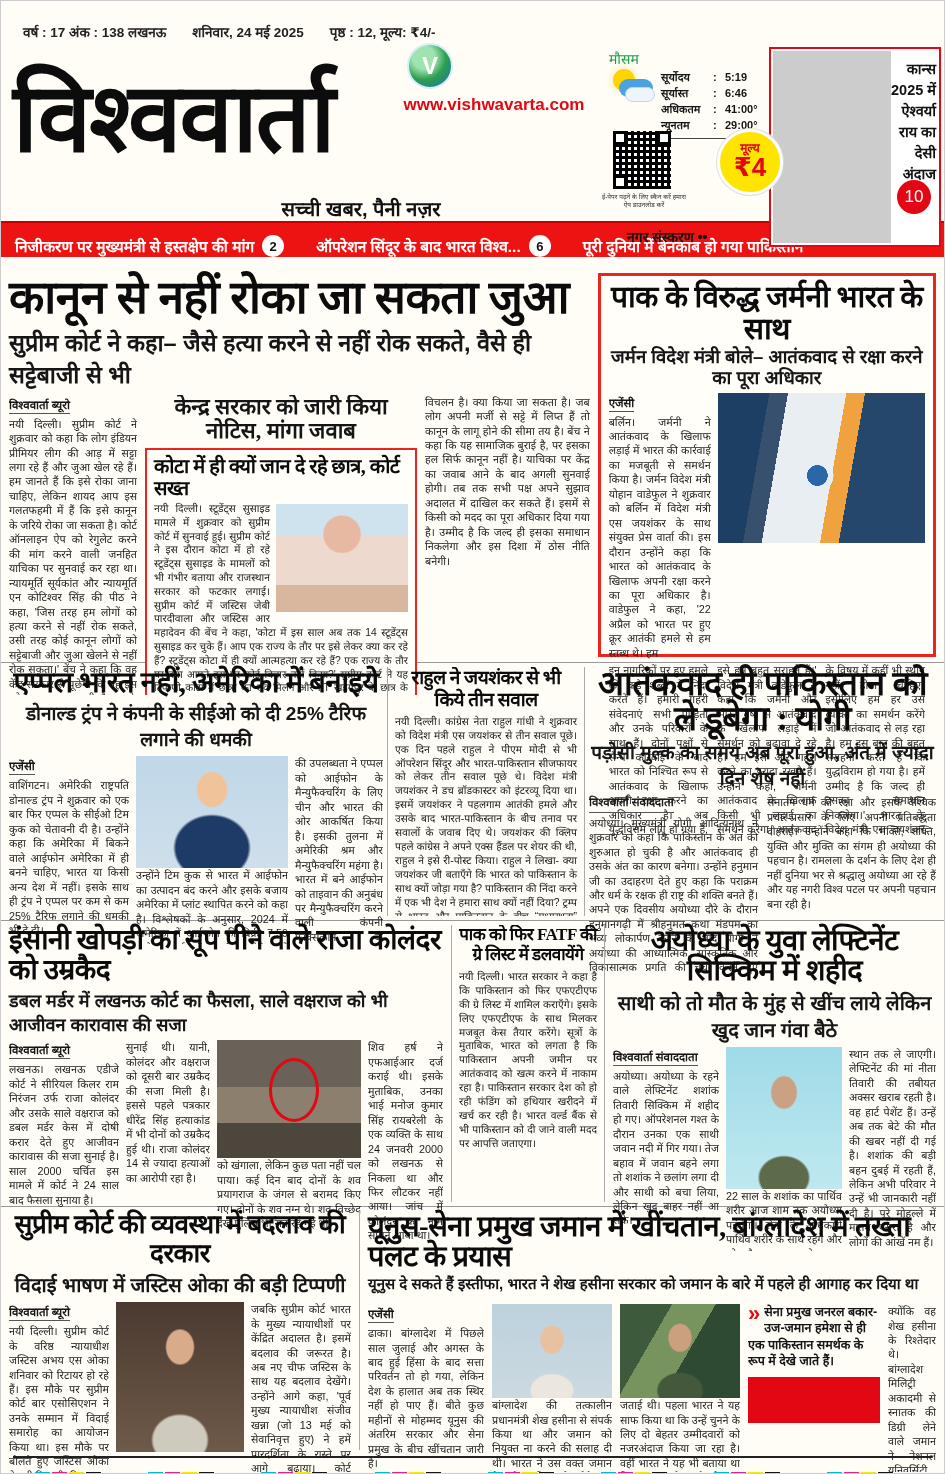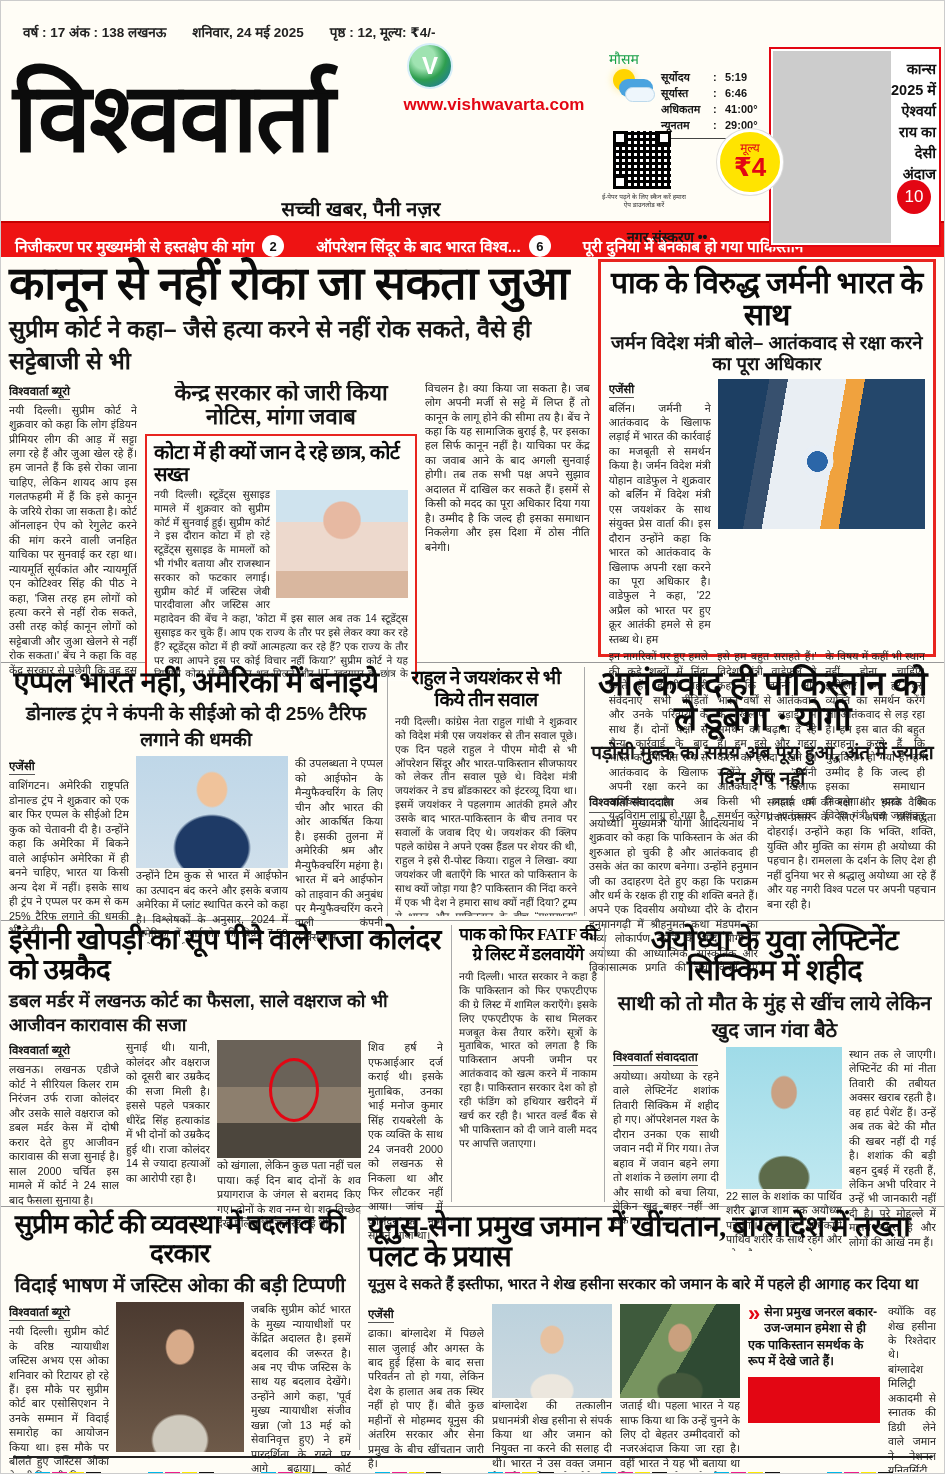--- a/index.html
+++ b/index.html
@@ -24,21 +24,21 @@
 .wrow{display:flex;font-size:11px;font-weight:bold;line-height:1.45}
 .wrow .wl{width:52px}.wrow .wc{width:12px}.wrow .wv{flex:1}
 .qr{position:absolute;left:612px;top:88px;width:58px;height:58px;background:
  repeating-linear-gradient(0deg,#000 0 3px,transparent 3px 6px),
  repeating-linear-gradient(90deg,#000 0 3px,#fff 3px 6px)}
 .qr i{position:absolute;width:14px;height:14px;border:3px solid #000;background:#fff}
 .qr i:nth-child(1){left:0;top:0}.qr i:nth-child(2){right:0;top:0}.qr i:nth-child(3){left:0;bottom:0}
 .qr-cap{position:absolute;left:600px;top:150px;width:86px;font-size:6.5px;text-align:center;color:#333;line-height:1.25}
 .edition{position:absolute;left:626px;top:184px;font-size:14px;font-weight:bold}
 .price-badge{position:absolute;left:716px;top:86px;width:66px;height:66px;border-radius:50%;background:#ffe400;border:3px solid #fff;box-shadow:0 0 0 1px #ddd;display:flex;flex-direction:column;align-items:center;justify-content:center;z-index:3}
-.price-badge .pl{color:#e30613;font-size:12px;font-weight:normal;line-height:1}
+.price-badge .pl{color:#e30613;font-size:12px;font-weight:bold;line-height:1}
 .price-badge .pv{color:#e30613;font-size:26px;font-weight:bold;line-height:1.05}
 .mh-photo-wrap{position:absolute;left:768px;top:4px;width:172px;height:200px;border:2px solid #e30613;background:#fff;z-index:1}
 .ph-aish{position:absolute;left:2px;top:2px;width:118px;height:192px;background:
  radial-gradient(42px 80px at 72% 30%,#6b4a33 0 45%,transparent 60%),
  radial-gradient(26px 26px at 58% 22%,#e8c2a8 0 60%,transparent 70%),
  linear-gradient(180deg,#f7e9ef 0%,#f2e3e6 40%,#efe7e2 100%)}
 .mh-promo{position:absolute;right:3px;top:10px;width:52px;text-align:right;font-size:14.5px;font-weight:bold;line-height:1.45;color:#111}
 .badge-10{position:absolute;right:8px;top:131px;width:34px;height:34px;border-radius:50%;background:#e30613;color:#fff;font-size:17px;font-weight:normal;display:flex;align-items:center;justify-content:center;z-index:4}
 
 .nav{display:flex;align-items:flex-end;background:#ee1313;height:36px;margin-top:2px;border-top:2px solid #c40000}
@@ -47,21 +47,21 @@
 .nav-sep{width:4px;background:#ffe400}
 
 .h{font-weight:bold;color:#0b0b0b;font-family:"Liberation Serif","DejaVu Serif",serif;letter-spacing:-.5px}
 .sh{font-weight:bold;color:#161616}
 .bl{display:inline-block;font-size:11.5px;font-weight:bold;border-bottom:1px solid #555;padding-bottom:1px;margin-bottom:3px}
 .bt{font-size:10.8px;line-height:1.34;text-align:justify;color:#1a1a1a}
 .cap{font-size:10px;font-weight:bold;text-align:center;margin-top:2px;border-bottom:1px solid #777;padding-bottom:2px}
 .col{overflow:hidden}
 .photo{background:#ccc;position:relative;overflow:hidden}
 
-.band-main{display:flex;gap:8px;padding:2px 8px 0;height:400px}
+.band-main{display:flex;gap:8px;padding:16px 8px 0;height:400px}
 .main-story{width:582px}
 .ms-h{font-size:46px;line-height:1.08}
 .ms-sh{font-size:23.5px;margin:3px 0 5px}
 .ms-cols{display:flex;gap:8px;height:300px}
 .ms-c1{width:128px}.ms-c3{flex:1}
 .ms-c2{width:272px}
 .kicker{font-size:22px;font-weight:bold;text-align:center;line-height:1.1;margin-bottom:5px;font-family:"Liberation Serif",serif}
 .kota{border:2px solid #e8251f;padding:5px 7px;height:258px;overflow:hidden;background:#fffef9}
 .kota h3{font-size:20px;line-height:1.1;margin-bottom:3px}
 .ph-court{float:right;width:132px;height:108px;margin:2px 0 4px 6px;background:

